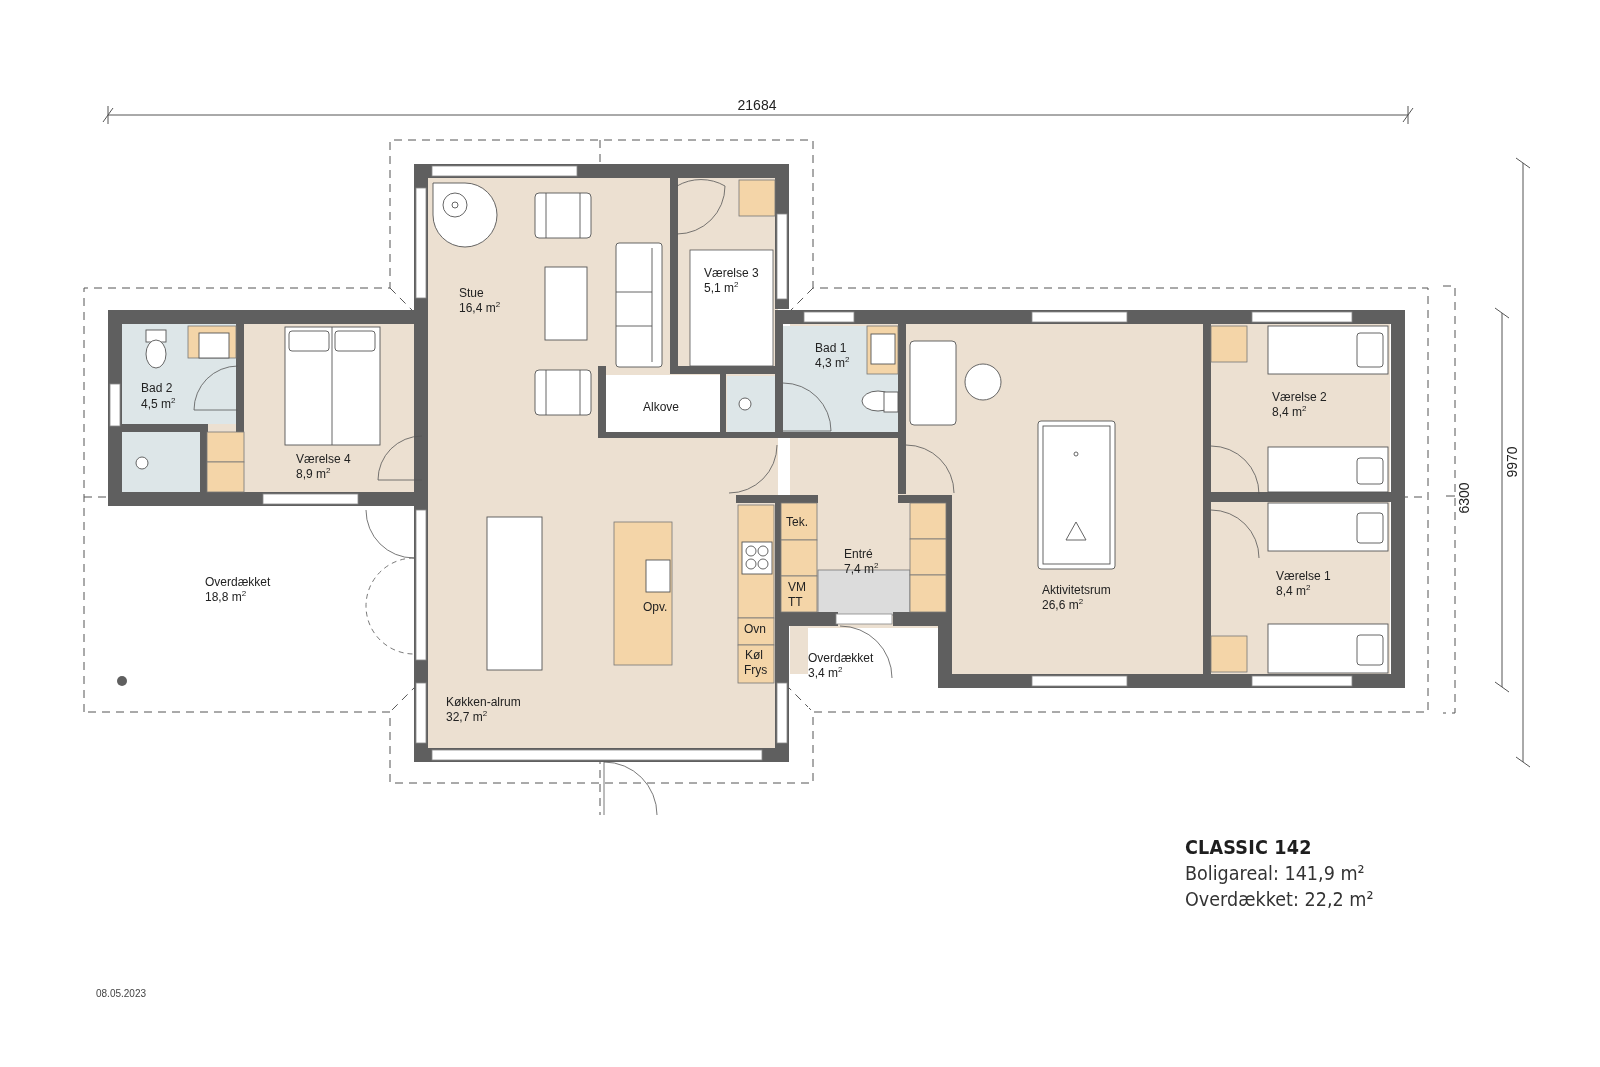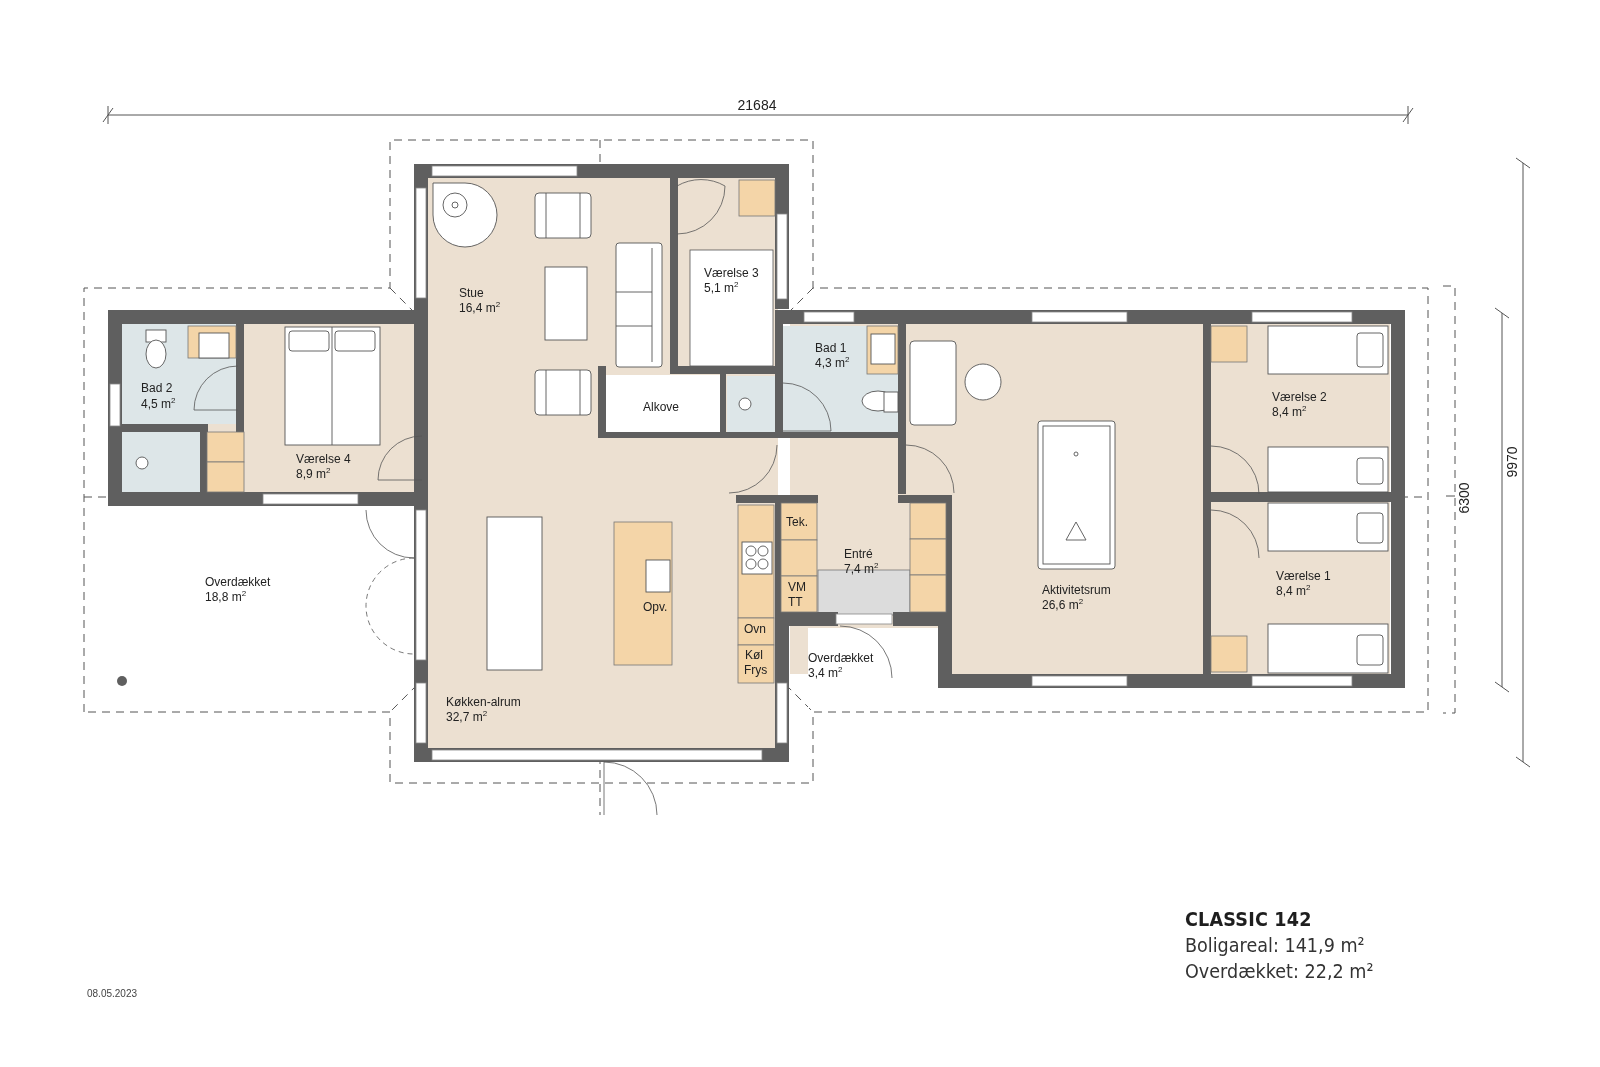--- a/index.html
+++ b/index.html
@@ -1,23 +1,23 @@
 <!DOCTYPE html>
 <html><head>
 <meta charset="utf-8">
 <style>
   html, body { margin: 0; padding: 0; background: #ffffff; }
   body { width: 1600px; height: 1067px; position: relative; overflow: hidden; font-family: "Liberation Sans", sans-serif; }
   #plan { position: absolute; left: 0; top: 0; width: 1600px; height: 1067px; }
   .room-label { font-family: "Liberation Sans", sans-serif; font-size: 12px; fill: #222; }
   .dim-label { font-family: "Liberation Sans", sans-serif; font-size: 14px; fill: #222; }
-  .title-block { position: absolute; left: 1185px; top: 906px; color: #1e1e1e; }
+  .title-block { position: absolute; left: 1185px; top: 834px; color: #1e1e1e; }
   .title-block .title { font-family: "DejaVu Sans", sans-serif; font-weight: bold; font-size: 20px; letter-spacing: 0.2px; line-height: 26px; transform: scaleX(0.88); transform-origin: left; }
   .title-block .stat { font-family: "DejaVu Sans", sans-serif; font-size: 20px; line-height: 26px; color: #333; transform: scaleX(0.88); transform-origin: left; }
-  .date { position: absolute; left: 87px; top: 988px; font-size: 10px; color: #444; font-family: "Liberation Sans", sans-serif; }
+  .date { position: absolute; left: 96px; top: 988px; font-size: 10px; color: #444; font-family: "Liberation Sans", sans-serif; }
 </style>
 </head>
 <body>
 
 <svg id="plan" viewBox="0 0 1600 1067" xmlns="http://www.w3.org/2000/svg">
 
   <g stroke="#555" stroke-width="1">
     <line x1="108" y1="115" x2="1408" y2="115"></line>
     <line x1="103" y1="122" x2="113" y2="108"></line>
     <line x1="1403" y1="122" x2="1413" y2="108"></line>

